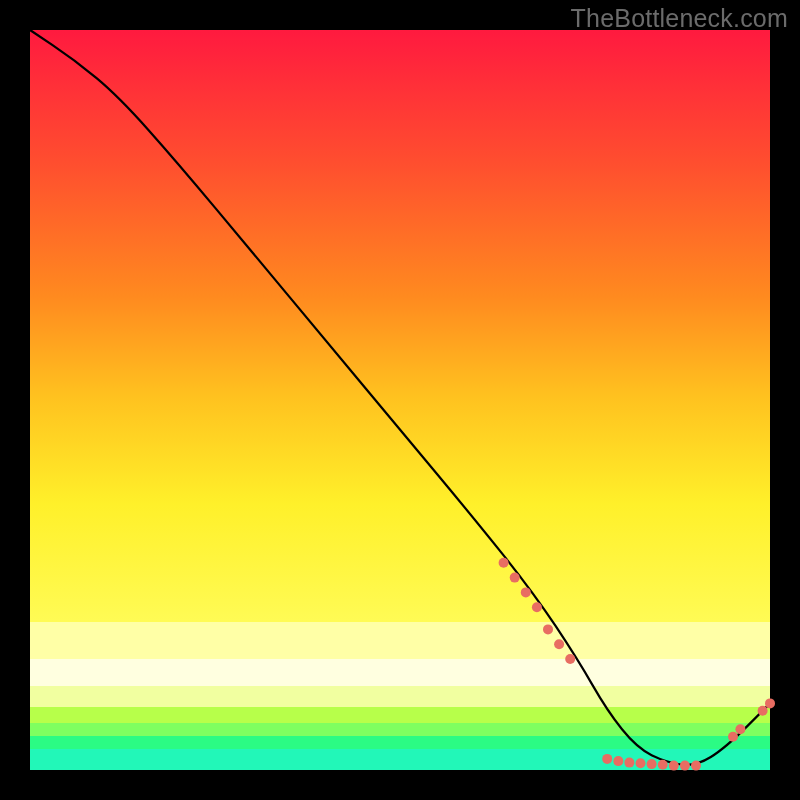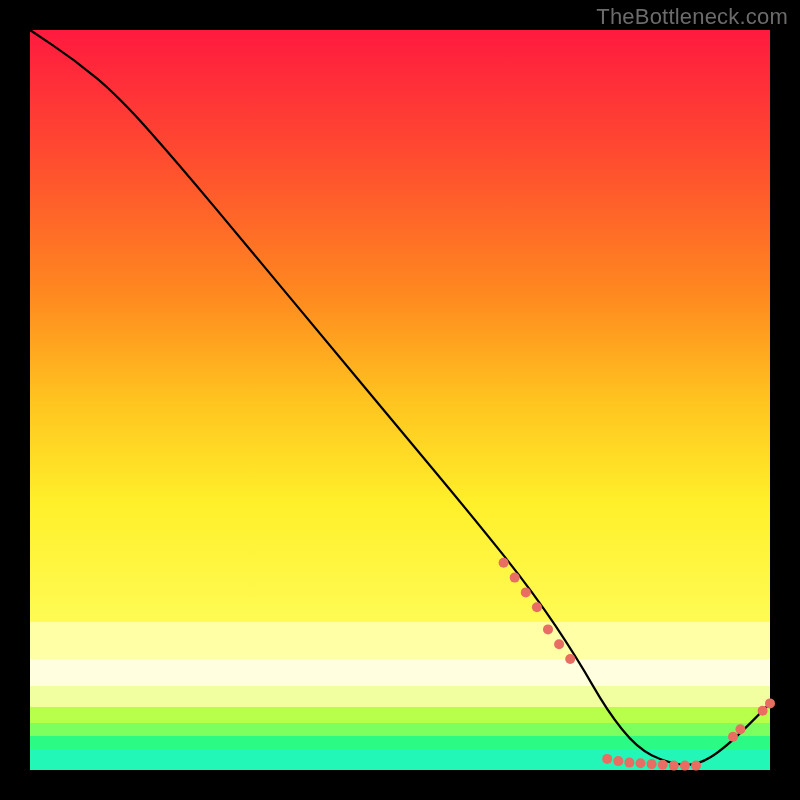--- a/index.html
+++ b/index.html
@@ -15,21 +15,21 @@
     position: relative;
     width: 800px;
     height: 800px;
     background: #000;
   }
   .watermark {
     position: absolute;
     top: 4px;
     right: 12px;
     color: #6b6b6b;
-    font-size: 22px;
+    font-size: 25px;
     font-weight: 500;
     letter-spacing: 0.2px;
     user-select: none;
   }
   .plot {
     position: absolute;
     left: 30px;
     top: 30px;
     width: 740px;
     height: 740px;

